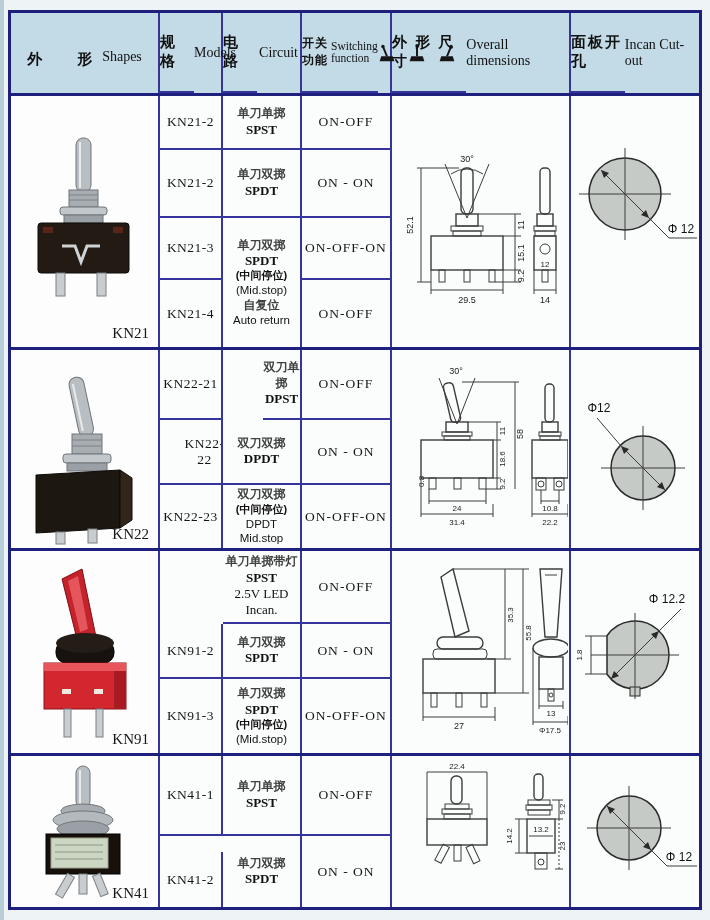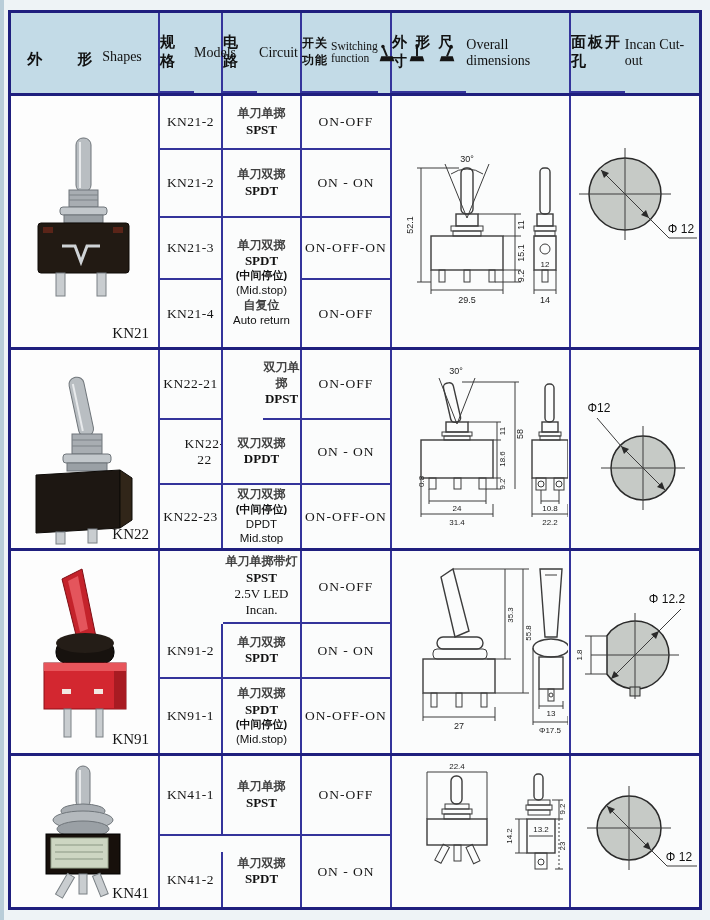--- a/index.html
+++ b/index.html
@@ -335,21 +335,21 @@
         <rect x="104" y="112" width="12" height="46" fill="#a81b22"></rect>
         <rect x="34" y="112" width="82" height="8" fill="#e8555b"></rect>
         <rect x="52" y="138" width="9" height="5" fill="#f2e8e2"></rect>
           <rect x="84" y="138" width="9" height="5" fill="#f2e8e2"></rect>
         <rect x="54" y="158" width="7" height="28" fill="#c9cdd0" stroke="#7a8085"></rect>
         <rect x="86" y="158" width="7" height="28" fill="#c9cdd0" stroke="#7a8085"></rect>
       </svg>
       <div class="series-label">KN91</div>
     </div>
     <div class="cell model" style="grid-column:2;grid-row:2;">KN91-2</div>
-    <div class="cell model lastrow" style="grid-column:2;grid-row:3;">KN91-1</div>
+    <div class="cell model lastrow" style="grid-column:2;grid-row:3;">KN91-3</div>
     <div class="cell" style="grid-column:3;grid-row:1;">
       <div class="cz">单刀单掷带灯</div>
       <div class="ceb">SPST</div>
       <div class="ce">2.5V LED</div>
       <div class="ce">Incan.</div>
     </div>
     <div class="cell" style="grid-column:3;grid-row:2;">
       <div class="cz">单刀双掷</div>
       <div class="ceb">SPDT</div>
     </div>

